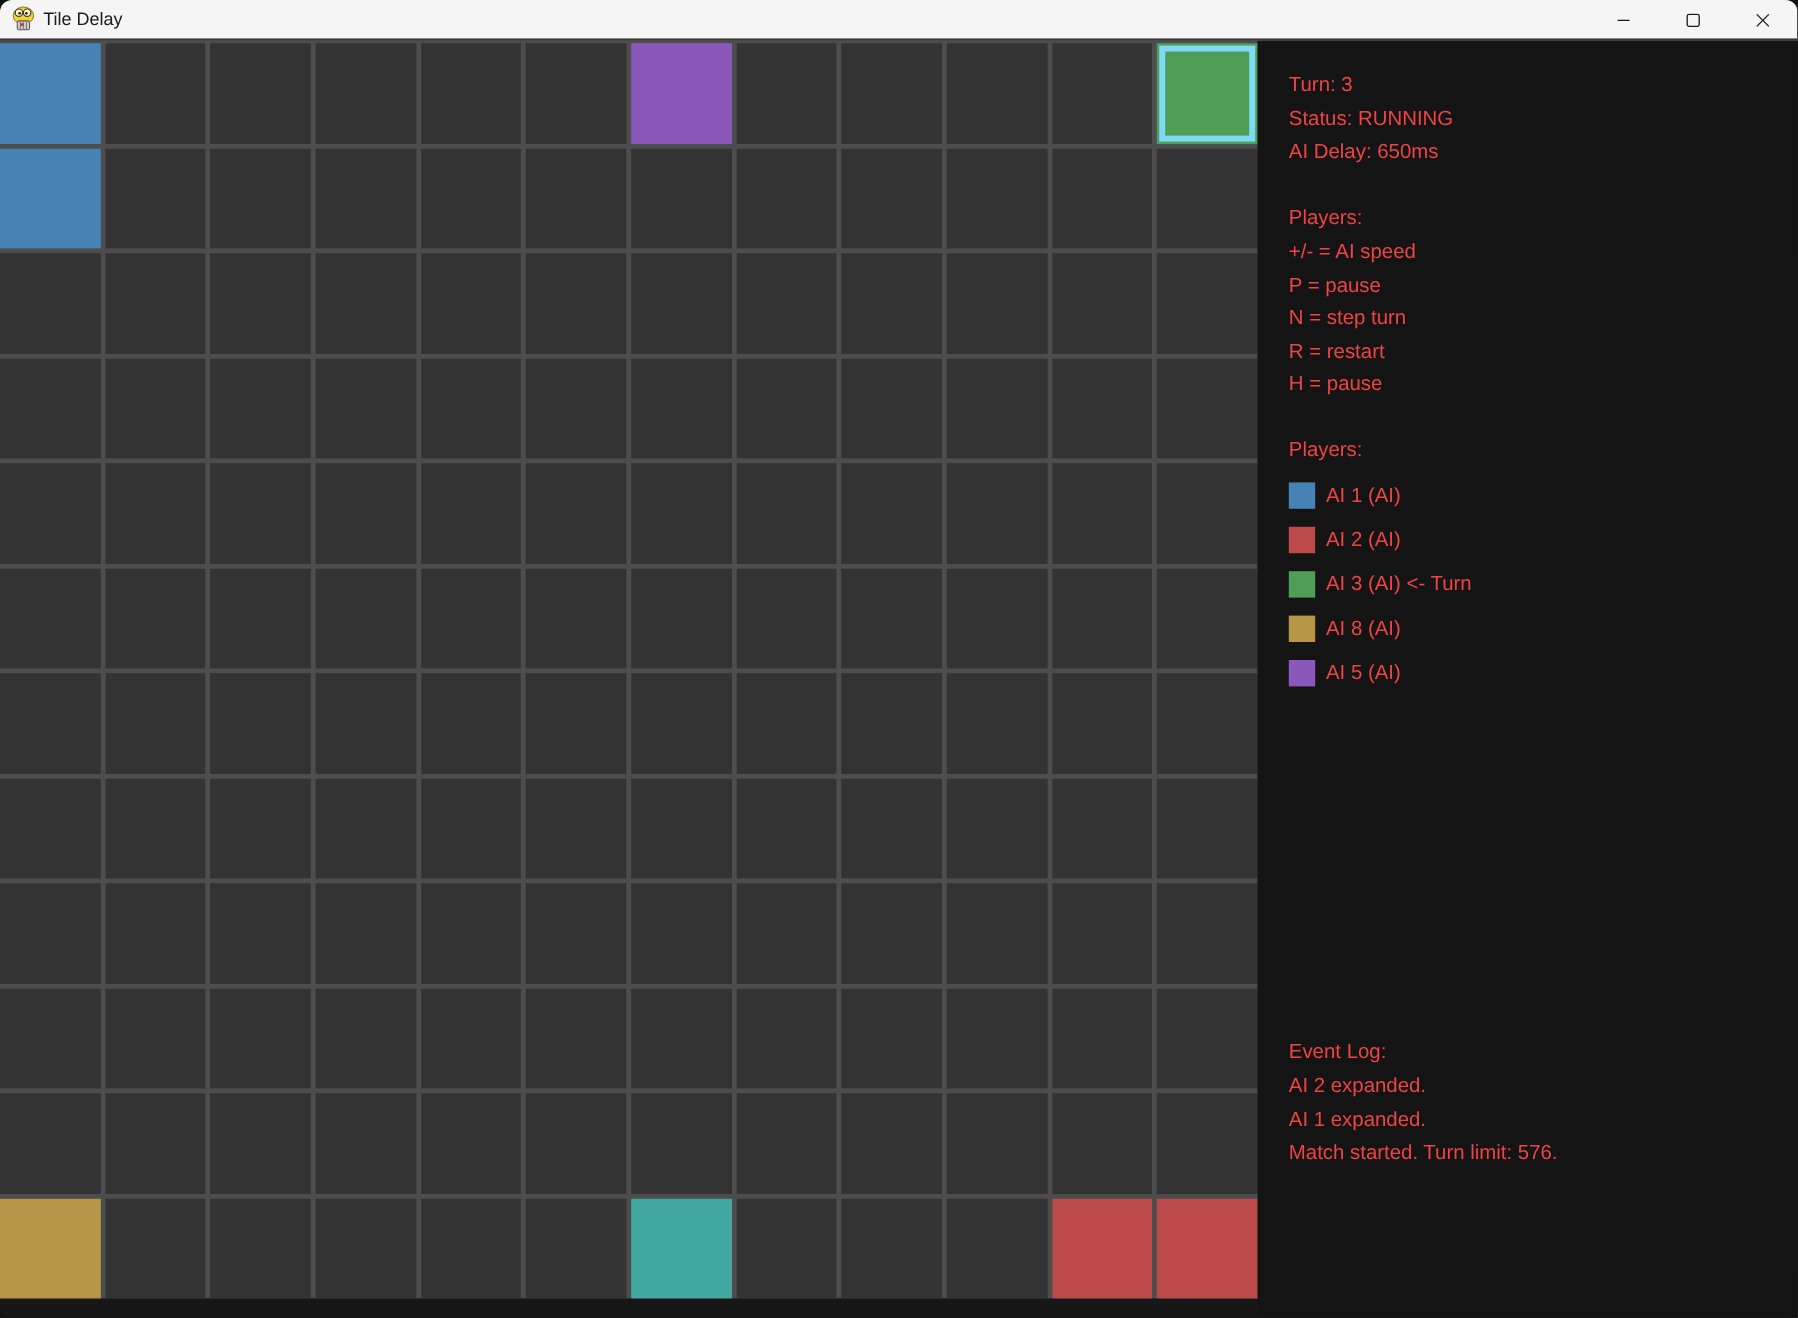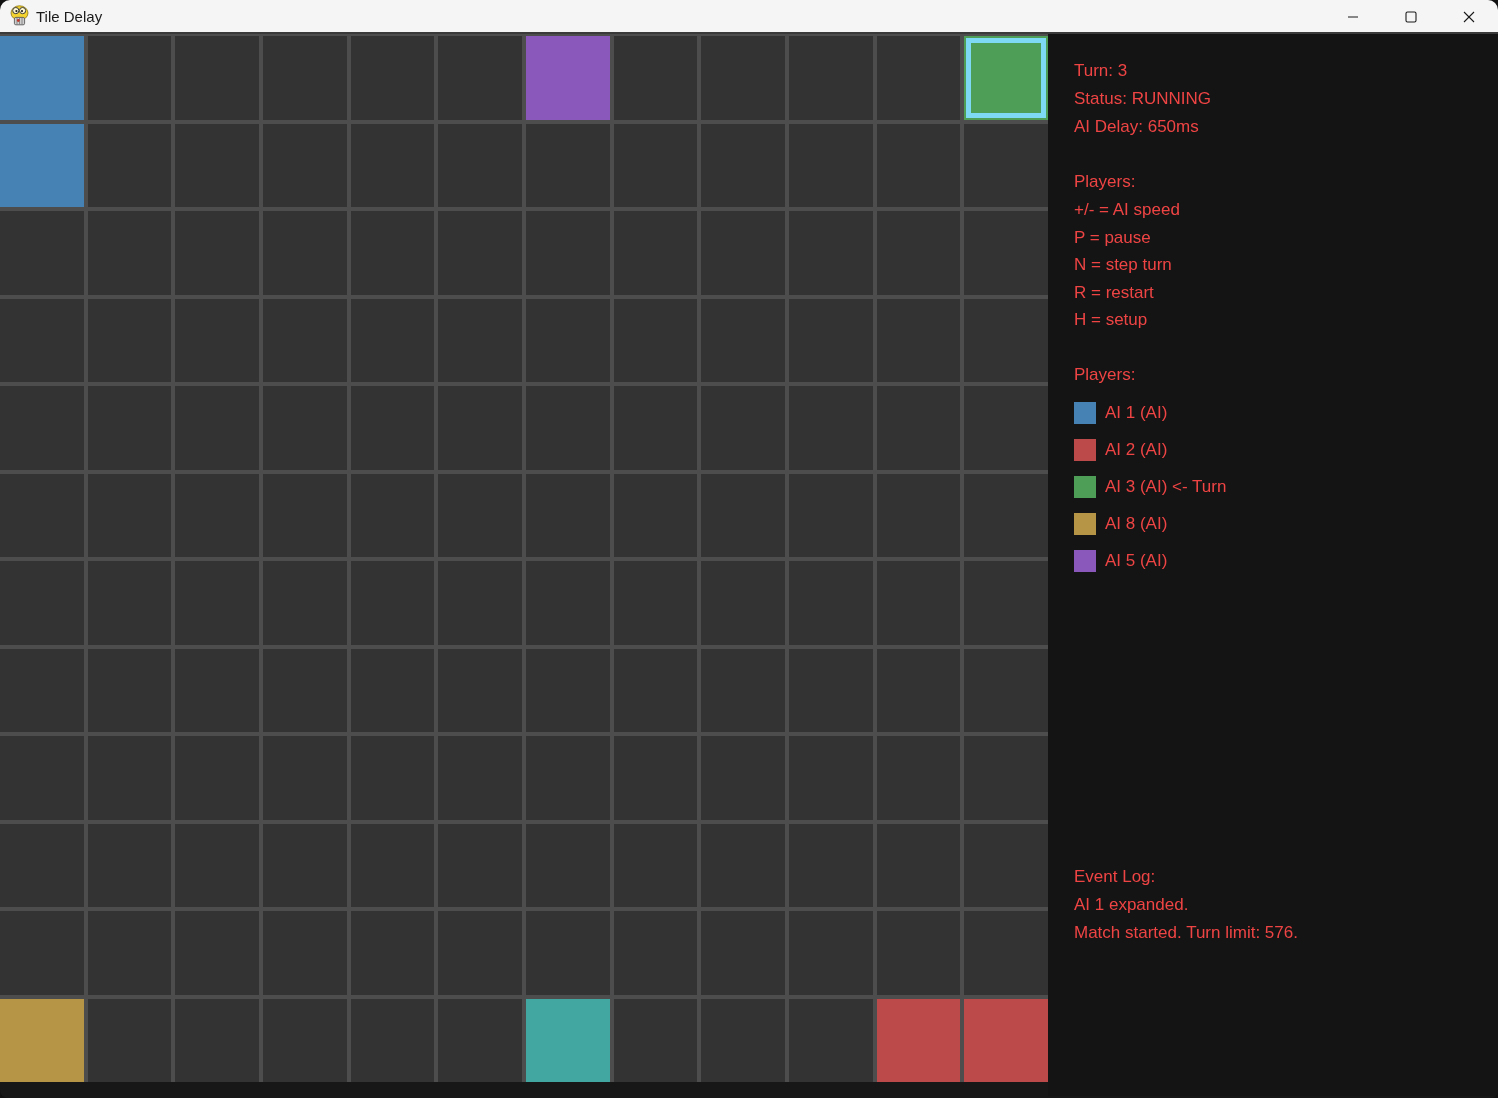--- a/index.html
+++ b/index.html
@@ -303,21 +303,21 @@
         <div>AI Delay: 650ms</div>
       </div>
 
       <div class="block controls-block">
         <div class="sec-header">Players:</div>
         <div id="controls-list">
             <div>+/- = AI speed</div>
             <div>P = pause</div>
             <div>N = step turn</div>
             <div>R = restart</div>
-            <div>H = setup</div>
+            <div>H = pause</div>
           </div>
       </div>
 
       <div class="block players-block">
         <div class="sec-header">Players:</div>
         <div class="players-list" id="players-list">
             <div class="player-row">
               <span class="swatch" style="background: rgb(70, 130, 180);"></span>
               <span>AI 1 (AI)</span>
             </div>
@@ -336,20 +336,21 @@
             <div class="player-row">
               <span class="swatch" style="background: rgb(138, 88, 187);"></span>
               <span>AI 5 (AI)</span>
             </div>
           </div>
       </div>
 
       <div class="block eventlog-block">
         <div class="sec-header">Event Log:</div>
         <div id="log-list">
+            <div>AI 2 expanded.</div>
             <div>AI 1 expanded.</div>
             <div>Match started. Turn limit: 576.</div>
           </div>
       </div>
 
     </div>
   </div>
 </div>
 
 </body></html>

